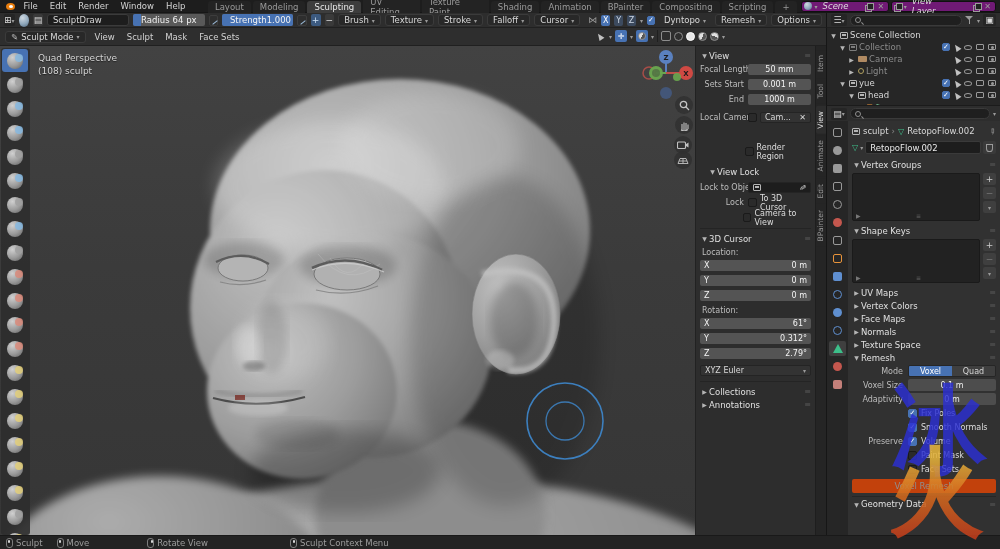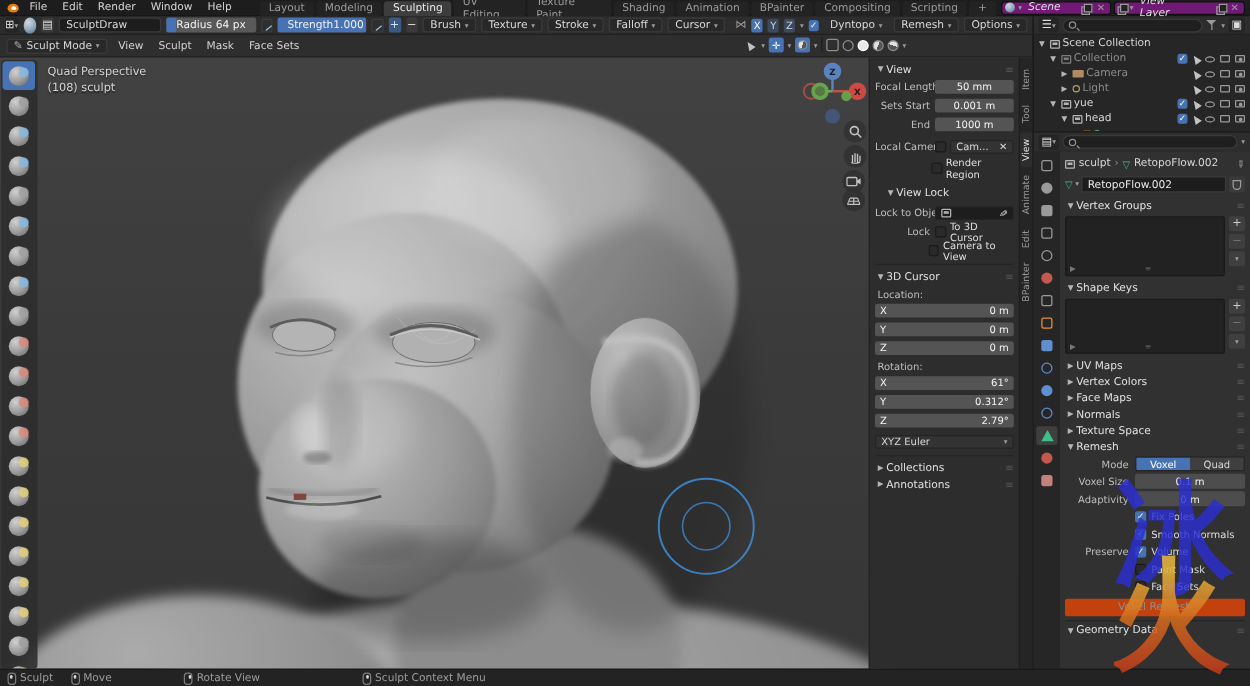--- a/index.html
+++ b/index.html
@@ -487,21 +487,21 @@
       <span class="nfield">1000 m</span>
       </div>
     <div class="nrow" style="margin-top:4px">
         <span class="nlab">Local Camera</span>
       <span class="chk"></span>
       <span class="nfield ddark dim" style="margin-left:3px">
         <span>Cam...</span>
           <span>✕</span>
         </span>
       </div>
-    <div class="nrow" style="margin-top:3px">
+    <div class="nrow" style="margin-top:20px">
         <span class="nlab"></span>
       <span class="chk"></span>
       <span style="margin-left:3px;color:#dedede;font-size:8px">Render Region</span>
       </div>
     <div class="phead" style="margin-top:6px;padding-left:8px">
       <span class="tri">▼</span>
         <span>View Lock</span>
     </div>
     <div class="nrow" style="margin-top:3px">
         <span class="nlab">Lock to Objec</span>

